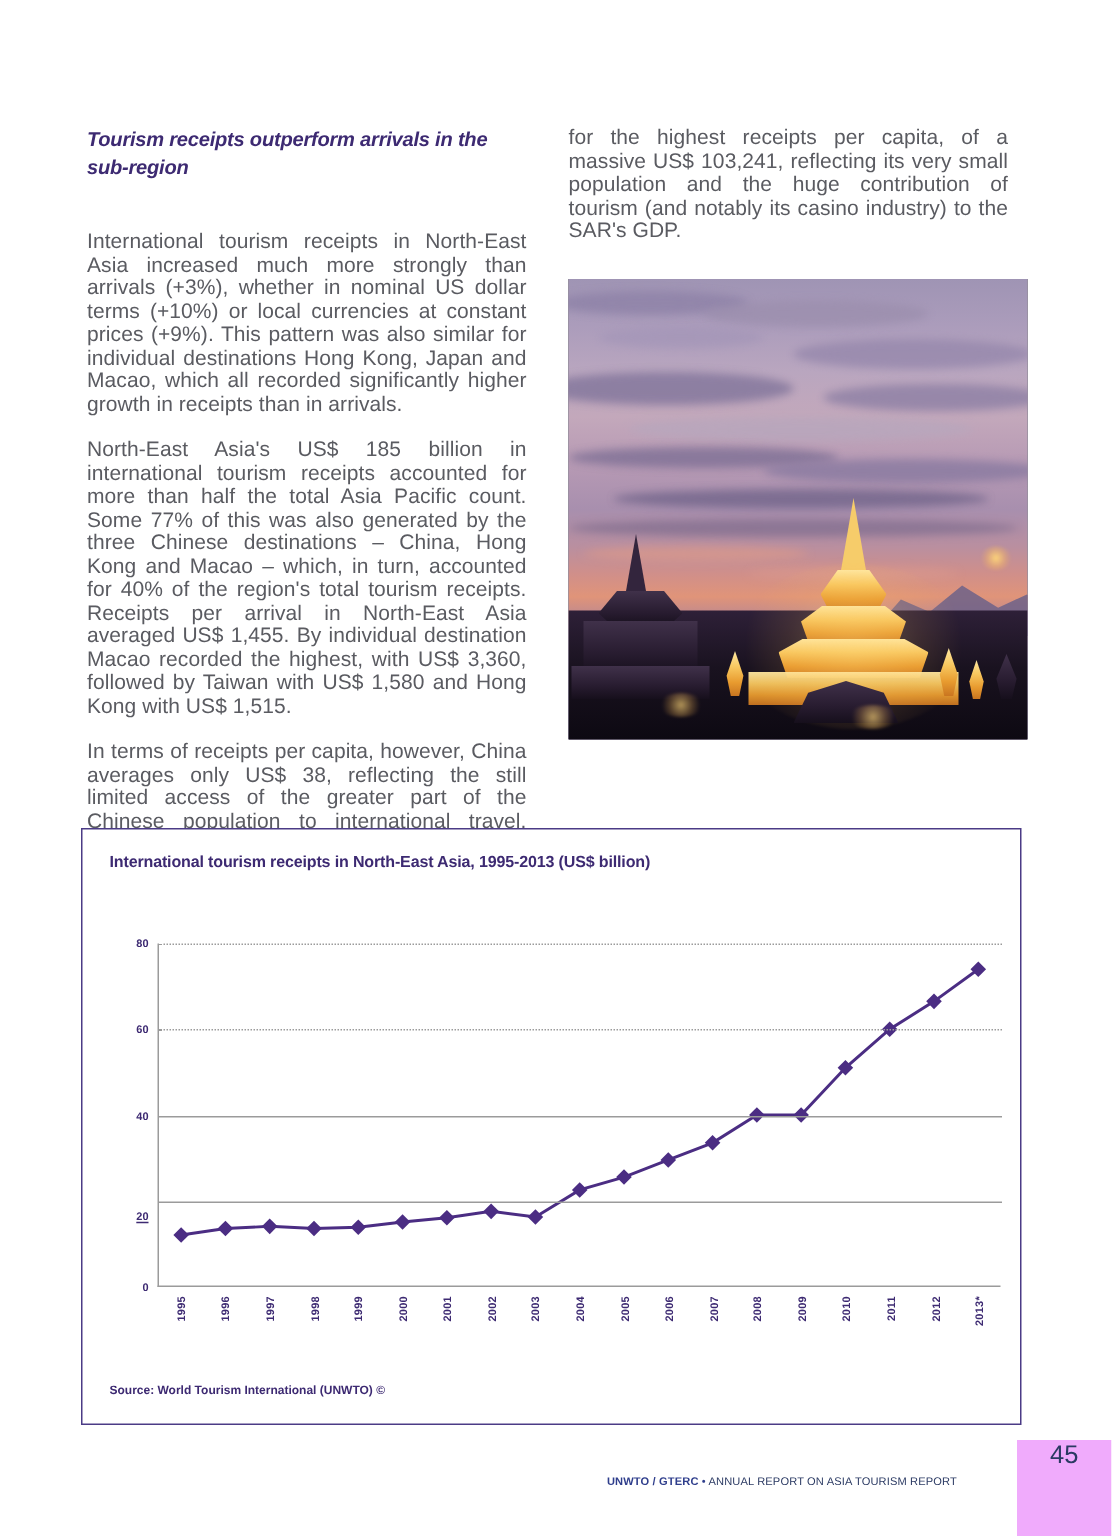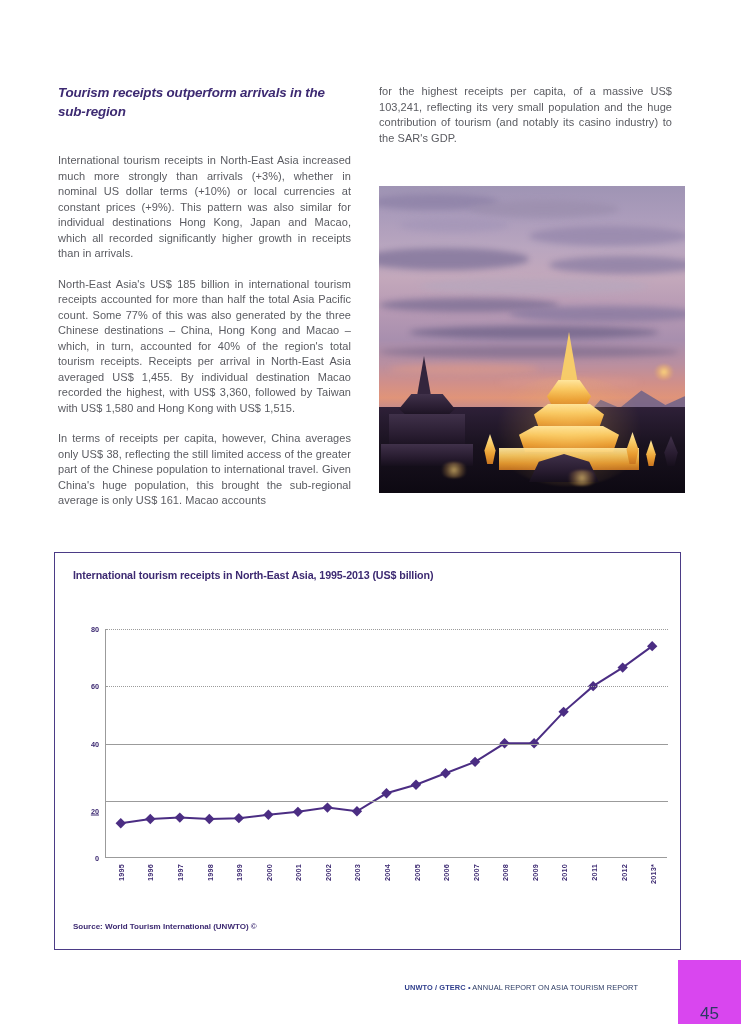--- a/index.html
+++ b/index.html
@@ -22,21 +22,21 @@
   h1.section-title {
     font-size: 13.4px;
     line-height: 18.5px;
     font-style: italic;
     font-weight: 700;
     color: #3d2a72;
     margin: 0 0 32px 0;
     letter-spacing: -0.15px;
   }
   p.body {
-    font-size: 11px;
+    font-size: 14px;
     line-height: 15.5px;
     text-align: justify;
     margin: 0 0 15px 0;
     color: #5a5b61;
     letter-spacing: .05px;
   }
   p.body:last-child { margin-bottom: 0; }
 
   
   .photo {
@@ -173,22 +173,22 @@
     font-size: 7.4px;
     color: #2b3a63;
     letter-spacing: .1px;
     white-space: nowrap;
   }
   .footer-text b { color: #2f3e8c; font-weight: 700; }
   .footer-text .sep { color:#2f3e8c; }
   .page-num-box {
     position:absolute; right: 0; top: 0;
     width: 63px; height: 64px;
-    background: #d946ef;
-    display:flex; align-items:flex-end; justify-content:center;
+    background: #f0abfc;
+    display:flex; align-items:flex-start; justify-content:center;
   }
   .page-num {
     font-size: 17px;
     color: #2b3a63;
   }
 </style>
 </head>
 <body>
 
 <div class="page">

